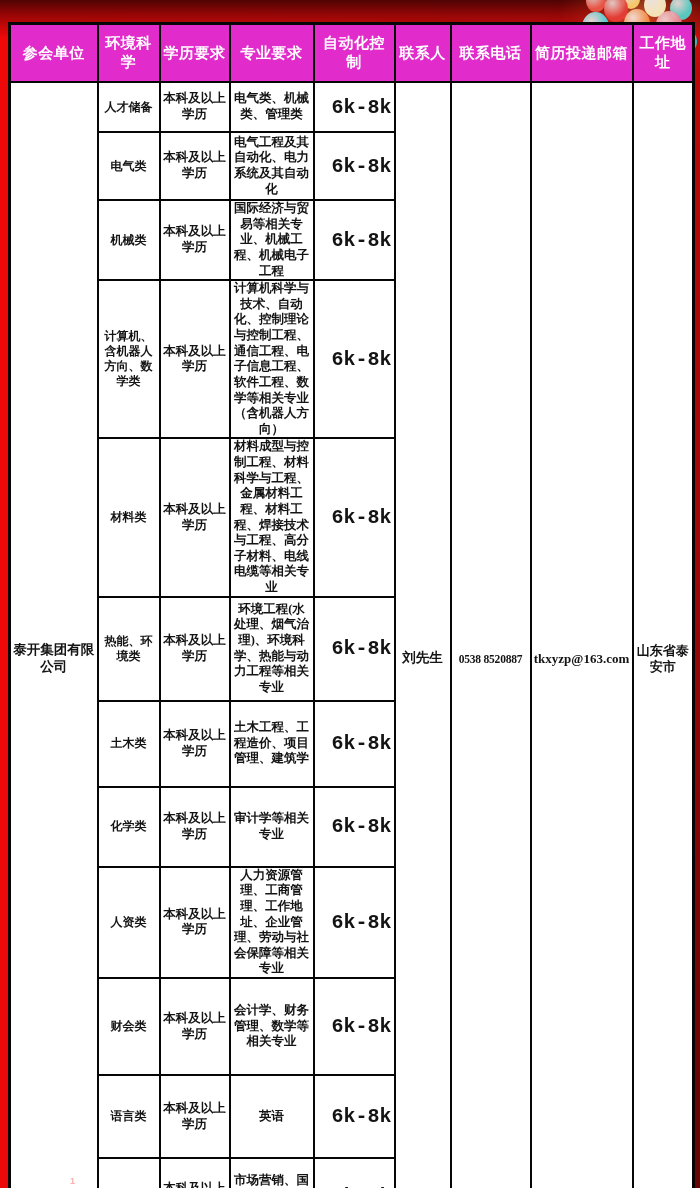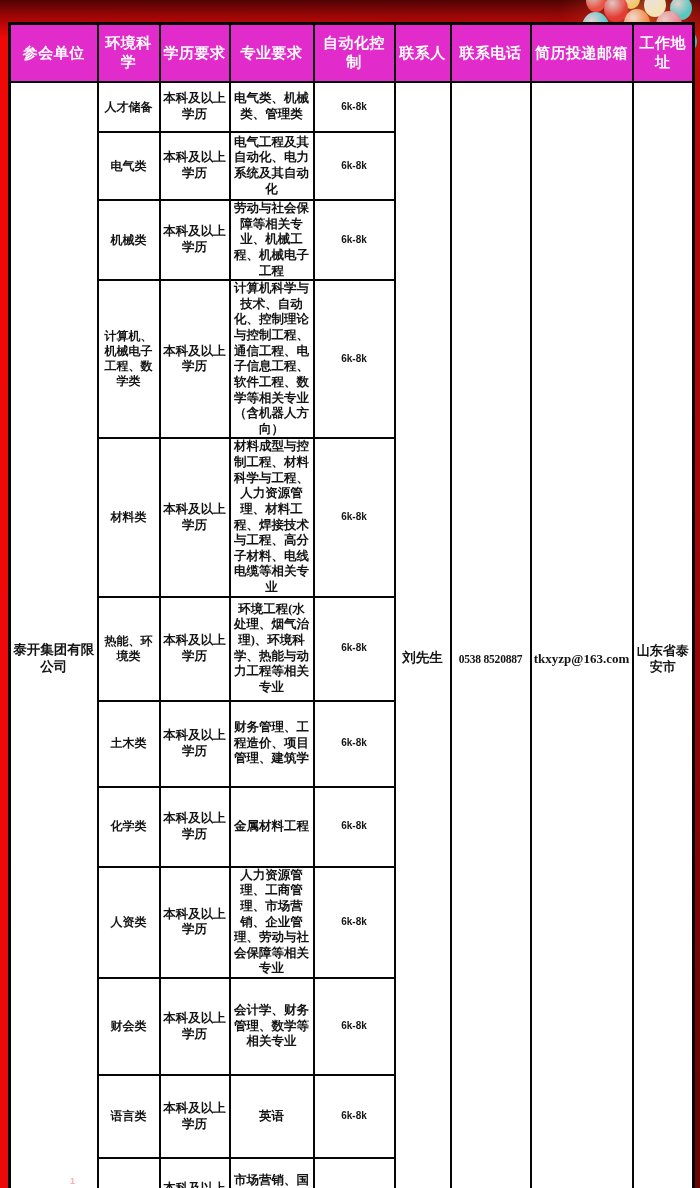--- a/index.html
+++ b/index.html
@@ -25,21 +25,21 @@
   th{
     background:#e12bca;color:#fff;
     font-size:15px;letter-spacing:.5px;
     font-family:"Liberation Sans","DejaVu Sans",sans-serif;
     height:56px;
   }
   td{font-family:"Liberation Serif","DejaVu Serif",serif;line-height:1.25;}
   td.pos{font-size:12px;}
   td.edu{font-size:12.5px;}
   td.major{font-size:12.5px;}
-  td.sal{font-size:10px;font-family:Liberation Sans, sans-serif;}
+  td.sal{font-size:20px;font-family:Liberation Mono, monospace;text-align:right;}
   td.company{font-size:13.5px;}
   td.contact{font-size:13.5px;}
   td.phone{font-size:11.5px;letter-spacing:-.2px;}
   td.email{font-size:13px;}
   td.addr{font-size:13px;}
   
   tr.r1{height:50px;} tr.r2{height:68px;} tr.r3{height:69px;}
   tr.r4{height:140px;} tr.r5{height:140px;} tr.r6{height:104px;}
   tr.r7{height:86px;} tr.r8{height:80px;} tr.r9{height:100px;}
   tr.r10{height:97px;} tr.r11{height:83px;} tr.r12{height:78px;}
@@ -116,57 +116,57 @@
       </tr>
       <tr class="r2">
         <td class="pos">电气类</td>
         <td class="edu">本科及以上学历</td>
         <td class="major">电气工程及其自动化、电力系统及其自动化</td>
         <td class="sal">6k-8k</td>
       </tr>
       <tr class="r3">
         <td class="pos">机械类</td>
         <td class="edu">本科及以上学历</td>
-        <td class="major">劳动与社会保障等相关专业、机械工程、机械电子工程</td>
+        <td class="major">国际经济与贸易等相关专业、机械工程、机械电子工程</td>
         <td class="sal">6k-8k</td>
       </tr>
       <tr class="r4">
-        <td class="pos">计算机、机械电子工程、数学类</td>
+        <td class="pos">计算机、含机器人方向、数学类</td>
         <td class="edu">本科及以上学历</td>
         <td class="major">计算机科学与技术、自动化、控制理论与控制工程、通信工程、电子信息工程、软件工程、数学等相关专业（含机器人方向）</td>
         <td class="sal">6k-8k</td>
       </tr>
       <tr class="r5">
         <td class="pos">材料类</td>
         <td class="edu">本科及以上学历</td>
-        <td class="major">材料成型与控制工程、材料科学与工程、人力资源管理、材料工程、焊接技术与工程、高分子材料、电线电缆等相关专业</td>
+        <td class="major">材料成型与控制工程、材料科学与工程、金属材料工程、材料工程、焊接技术与工程、高分子材料、电线电缆等相关专业</td>
         <td class="sal">6k-8k</td>
       </tr>
       <tr class="r6">
         <td class="pos">热能、环境类</td>
         <td class="edu">本科及以上学历</td>
         <td class="major">环境工程(水处理、烟气治理)、环境科学、热能与动力工程等相关专业</td>
         <td class="sal">6k-8k</td>
       </tr>
       <tr class="r7">
         <td class="pos">土木类</td>
         <td class="edu">本科及以上学历</td>
-        <td class="major">财务管理、工程造价、项目管理、建筑学</td>
+        <td class="major">土木工程、工程造价、项目管理、建筑学</td>
         <td class="sal">6k-8k</td>
       </tr>
       <tr class="r8">
         <td class="pos">化学类</td>
         <td class="edu">本科及以上学历</td>
-        <td class="major">金属材料工程</td>
+        <td class="major">审计学等相关专业</td>
         <td class="sal">6k-8k</td>
       </tr>
       <tr class="r9">
         <td class="pos">人资类</td>
         <td class="edu">本科及以上学历</td>
-        <td class="major">人力资源管理、工商管理、市场营销、企业管理、劳动与社会保障等相关专业</td>
+        <td class="major">人力资源管理、工商管理、工作地址、企业管理、劳动与社会保障等相关专业</td>
         <td class="sal">6k-8k</td>
       </tr>
       <tr class="r10">
         <td class="pos">财会类</td>
         <td class="edu">本科及以上学历</td>
         <td class="major">会计学、财务管理、数学等相关专业</td>
         <td class="sal">6k-8k</td>
       </tr>
       <tr class="r11">
         <td class="pos">语言类</td>

